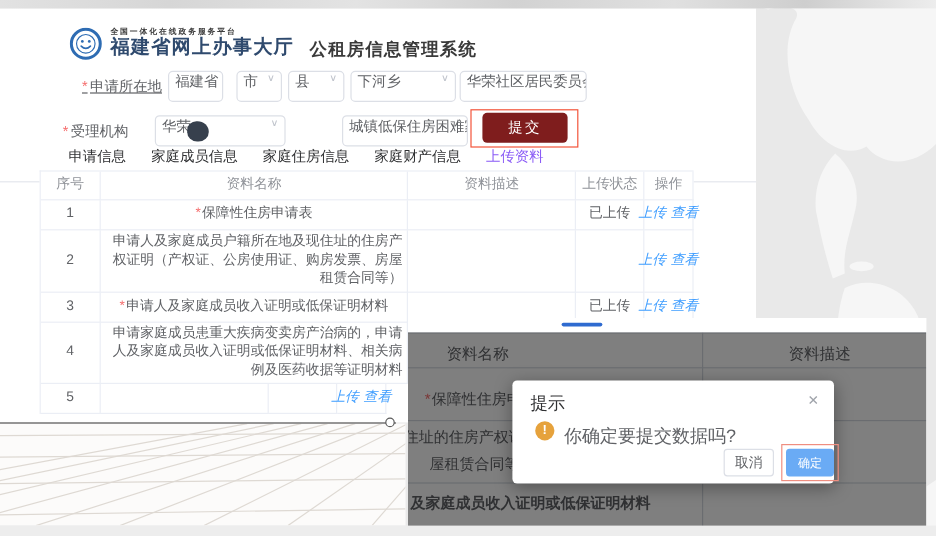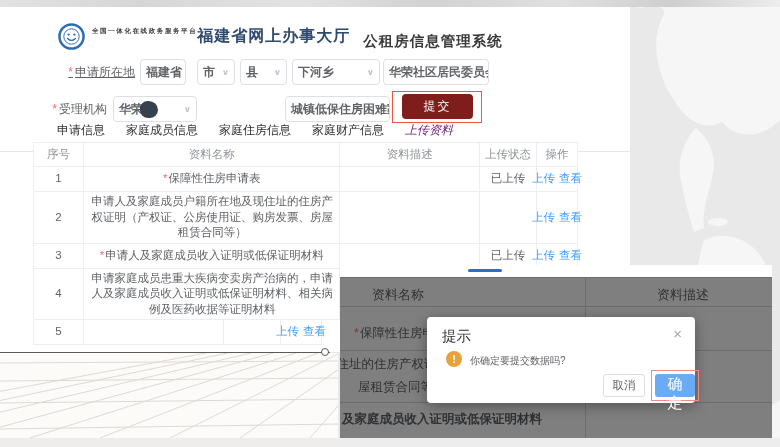--- a/index.html
+++ b/index.html
@@ -11,50 +11,50 @@
   
   .topstrip{position:absolute;left:0;top:0;width:780px;height:7px;z-index:6;
     background:linear-gradient(90deg,#e2e2e2 0%,#d6d6d6 18%,#e3e3e3 38%,#d2d2d2 55%,#e0e0e0 72%,#cecece 86%,#ededed 100%);}
 
   
   .card{position:absolute;left:0;top:7px;width:630px;height:345px;background:#fff;z-index:5;overflow:hidden;}
 
   
   .apphead{position:absolute;left:58px;top:8px;height:42px;display:flex;align-items:center;}
   .logo{width:27px;height:27px;margin-right:7px;}
-  .brand{display:flex;line-height:1;}
+  .brand{display:flex;flex-direction:column;line-height:1;}
   .brand-small{font-size:6.5px;font-weight:bold;color:#3c3c3c;letter-spacing:1.6px;margin-bottom:2px;}
   .brand-big{font-size:16px;font-weight:bold;color:#2f4a6e;font-family:"Liberation Serif","DejaVu Serif",serif;letter-spacing:1px;}
   .sysname{font-size:14.5px;color:#3a3a3a;font-weight:600;margin-left:13px;margin-top:10px;letter-spacing:1px;}
 
   
   .flabel{position:absolute;font-size:12px;color:#606266;line-height:26px;text-align:right;white-space:nowrap;}
   .req{color:#f56c6c;margin-right:2px;}
   .sel{position:absolute;height:26px;border:1px solid #dcdfe6;border-radius:4px;background:#fff;
-    display:flex;align-items:center;padding:0 5px;font-size:12px;color:#606266;overflow:hidden;white-space:nowrap;font-weight:bold;}
+    display:flex;align-items:flex-start;padding:0 5px;font-size:12px;color:#606266;overflow:hidden;white-space:nowrap;}
   .sel .arr{margin-left:auto;color:#c0c4cc;font-size:9px;transform:scaleY(.9);padding-left:3px;}
   .blob{position:absolute;left:26px;top:4px;width:18px;height:17px;background:#37404d;border-radius:45% 55% 50% 48%;}
   .submit-ring{position:absolute;left:392px;top:84px;width:90px;height:32px;border:1px solid #f3543a;background:#fff;}
   .submit-btn{position:absolute;left:402px;top:87px;width:71px;height:25px;background:#7f1d1d;border:none;border-radius:4px;
     color:#fff;font-size:12px;letter-spacing:2px;cursor:pointer;}
 
   
   .tabs{position:absolute;left:0;top:112px;width:630px;border-bottom:1px solid #e4e7ed;padding-left:55px;}
   .tab{display:inline-block;margin-right:17px;font-size:12px;color:#303133;padding:3px 2px 7px 2px;cursor:pointer;}
-  .tab.active{color:#701a75;border-bottom:6px solid #15803d;margin-bottom:-1px;font-style:italic;}
+  .tab.active{color:#8b5cf6;border-bottom:6px solid #15803d;margin-bottom:-1px;}
 
   
   .tbl{position:absolute;left:33px;top:135px;width:545px;font-size:11.5px;color:#606266;
     border-top:1px solid #ebeef5;border-left:1px solid #ebeef5;background:#fff;}
   .thead,.trow{display:flex;}
   .c{border-right:1px solid #ebeef5;border-bottom:1px solid #ebeef5;display:flex;align-items:center;justify-content:center;
-     padding:2px 4px;text-align:center;line-height:1.35;min-height:25px;}
+     padding:2px 4px;text-align:right;line-height:1.35;min-height:25px;}
   .thead .c{color:#909399;min-height:24px;padding:0 4px;}
   .c1{width:50px;}.c2{width:257px;}.c3{width:140px;}.c4{width:57px;font-family:Liberation Mono, monospace;}.c5{width:41px;}
-  .lnk{color:#409eff;text-decoration:none;cursor:pointer;margin:0 2px;white-space:nowrap;}
+  .lnk{color:#409eff;text-decoration:none;cursor:pointer;margin:0 2px;white-space:nowrap;font-style:italic;}
   .rq{color:#f56c6c;margin-right:1px;}
 
   
   .divline{position:absolute;left:0;top:352px;width:330px;height:1px;background:#5a5a5a;z-index:25;}
   .divdot{position:absolute;left:321px;top:348px;width:8px;height:8px;border-radius:50%;background:#fff;border:1px solid #5a5a5a;z-index:26;}
 
   
   .floor{position:absolute;left:0;top:353px;width:338px;height:85px;background:#fcfbfa;z-index:5;overflow:hidden;}
 
   
@@ -70,26 +70,26 @@
   .itext{position:absolute;font-size:12.5px;color:#606266;white-space:nowrap;z-index:2;}
   .inset-overlay{position:absolute;left:0;top:12px;right:0;bottom:0;background:rgba(0,0,0,0.5);z-index:5;}
 
   
   .modal{position:absolute;left:87px;top:52px;width:268px;height:86px;background:#fff;border-radius:4px;
     box-shadow:0 3px 14px rgba(0,0,0,.35);z-index:10;}
   .m-title{position:absolute;left:15px;top:10px;font-size:14.5px;color:#303133;}
   .m-close{position:absolute;right:13px;top:9px;font-size:15px;color:#a0a4ab;cursor:pointer;line-height:1;}
   .m-icon{position:absolute;left:19px;top:34px;width:16px;height:16px;border-radius:50%;background:#e6a23c;
     color:#fff;font-size:11px;font-weight:bold;display:flex;align-items:center;justify-content:center;}
-  .m-msg{position:absolute;left:43px;top:37px;font-size:10px;color:#606266;white-space:nowrap;}
+  .m-msg{position:absolute;left:43px;top:37px;font-size:15px;color:#606266;white-space:nowrap;}
   .m-cancel{position:absolute;left:176px;top:57px;width:42px;height:23px;background:#fff;border:1px solid #dcdfe6;border-radius:3px;
     font-size:11.5px;color:#606266;cursor:pointer;}
   .m-okring{position:absolute;left:224px;top:53px;width:48px;height:31px;border:1px solid #ef8e80;}
   .m-ok{position:absolute;left:228px;top:57px;width:40px;height:23px;background:#6aabf5;border:none;border-radius:3px;
-    font-size:15px;color:#fff;cursor:pointer;}
+    font-size:10px;color:#fff;cursor:pointer;}
 </style>
 </head>
 <body>
 
 <div class="stage">
 
   <svg class="map" viewBox="0 0 180 447">
     <path fill="#f6f6f6" d="M20,0 L180,0 L180,120 C160,140 135,138 122,122 C105,132 85,120 74,100 C58,78 50,42 62,18 C70,6 55,4 40,8 Z"></path>
     <path fill="#f6f6f6" d="M96,128 C110,140 118,158 112,178 C108,196 102,210 104,228 L94,232 C88,214 84,196 80,176 C78,158 84,140 96,128 Z"></path>
     <path fill="#f6f6f6" d="M104,240 C124,230 150,238 162,258 C176,282 172,318 158,346 C146,372 130,398 118,418 C110,400 104,372 100,344 C96,312 94,268 104,240 Z"></path>
@@ -137,21 +137,21 @@
           <span class="arr">∨</span>
         </div>
         <div class="sel" style="left: 383px; top: 52px; width: 106px;">
           <span>华荣社区居民委员会</span>
         </div>
       </div>
 
     <div class="flabel" style="left:0;top:89px;width:107px;">
       <span class="req">*</span><span>受理机构</span>
     </div>
-    <div class="sel" style="left:113px;top:89px;width:84px;">
+    <div class="sel" style="left:129px;top:89px;width:109px;">
       <span>华荣</span>
       <span class="blob"></span>
       <span class="arr">∨</span>
     </div>
     <div class="sel" style="left:285px;top:89px;width:105px;">
       <span>城镇低保住房困难家庭</span>
 
     </div>
     <div class="submit-ring"></div>
     <button class="submit-btn">提交</button>

